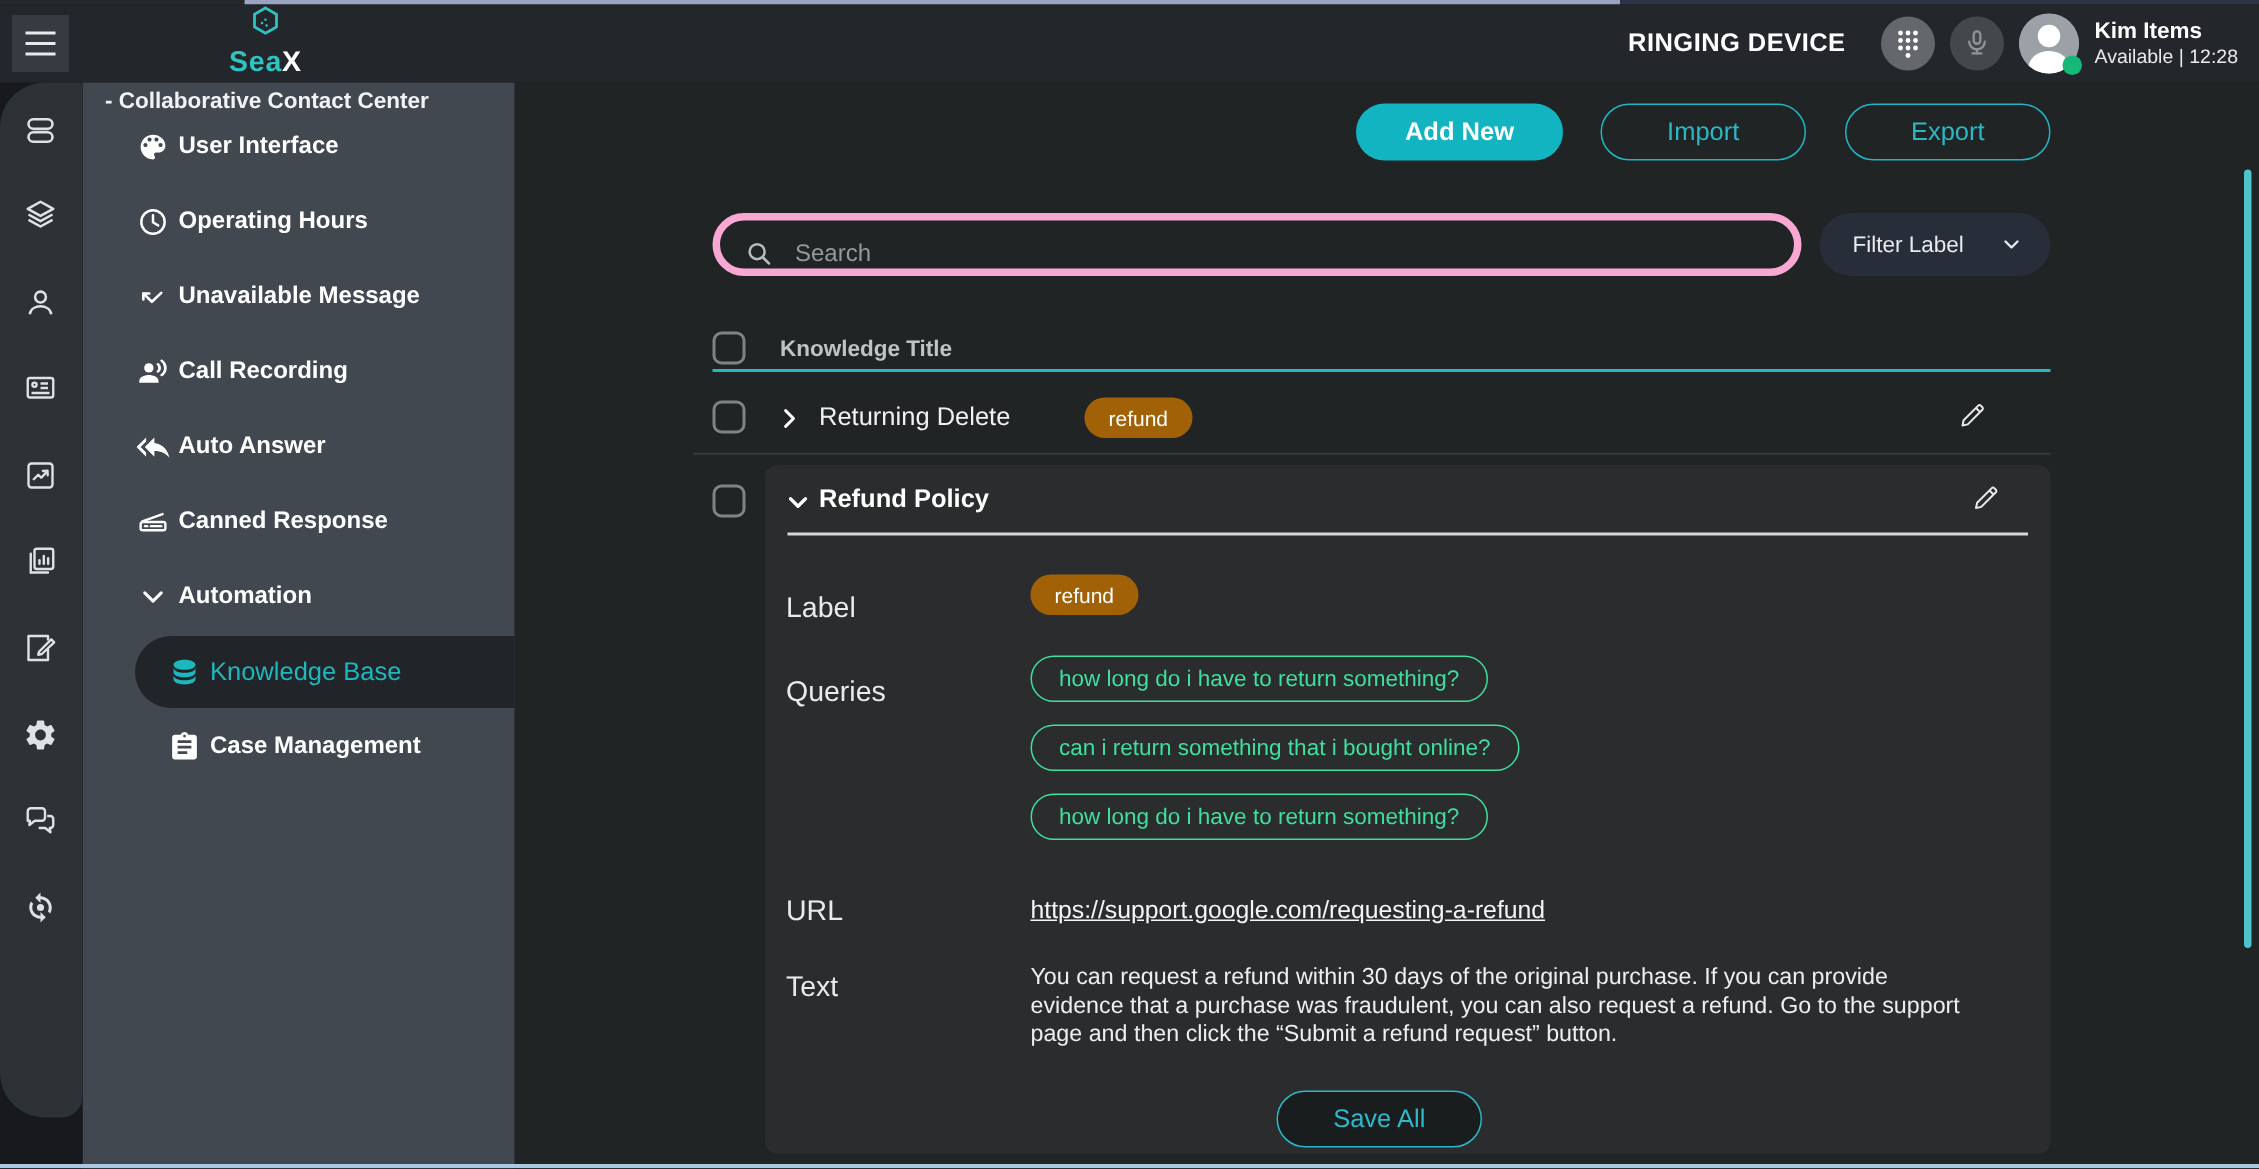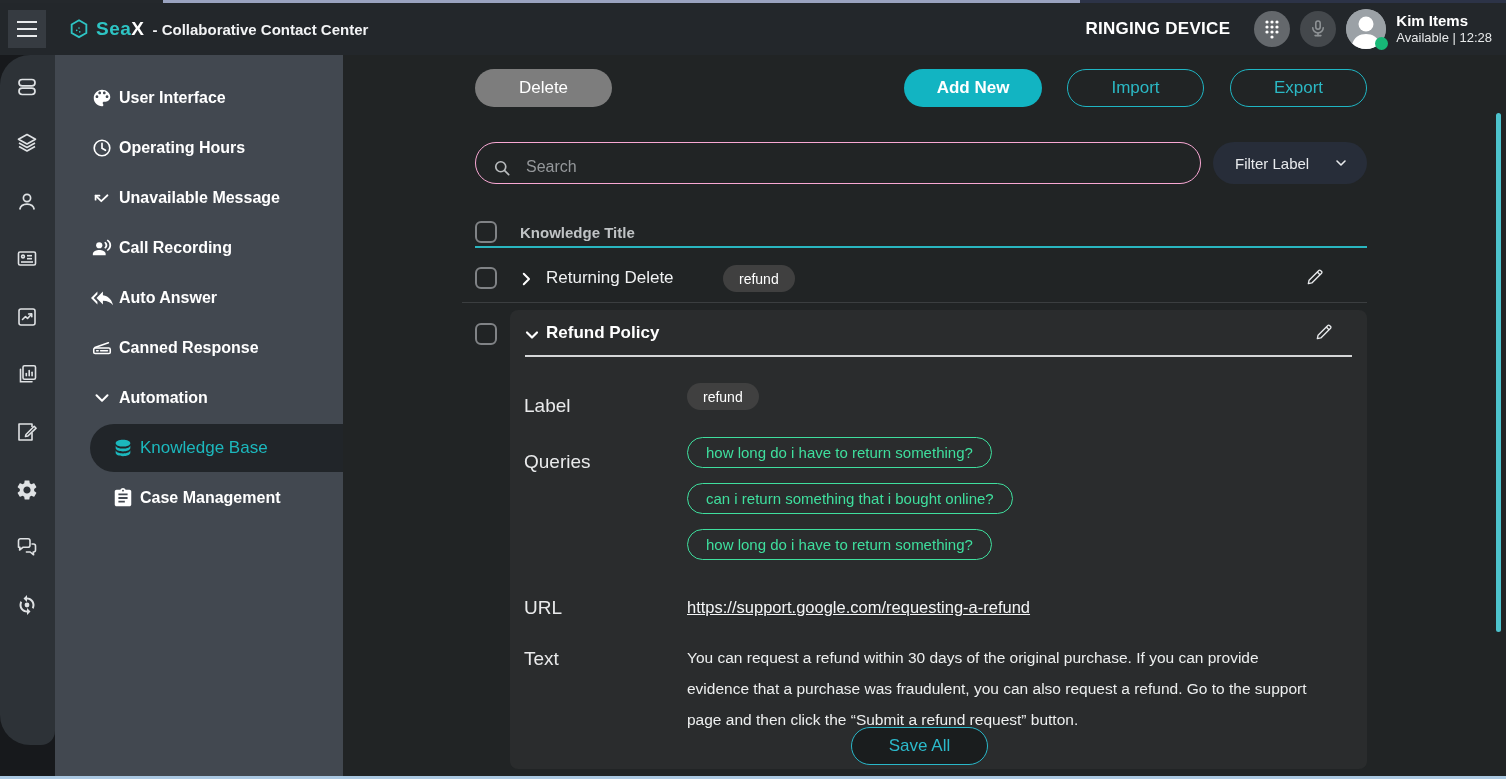--- a/index.html
+++ b/index.html
@@ -11,21 +11,21 @@
   .strip { position:absolute; top:0; height:3px; }
   .strip.s1 { left:0; width:163px; background:#24282c; }
   .strip.s2 { left:163px; width:917px; background:#9aa3c0; }
   .strip.s3 { left:1080px; width:426px; background:#2c3347; }
 
   
   .header { position:absolute; left:0; top:3px; width:1506px; height:52px; background:#23272b; z-index:5; }
   .hamburger { position:absolute; left:8px; top:7px; width:38px; height:38px; background:#363b41;
     display:flex; flex-direction:column; justify-content:center; gap:5px; align-items:center; cursor:pointer; }
   .hamburger i { display:block; width:20px; height:2px; background:#e8eaec; }
-  .brand { position:absolute; left:68px; top:0; height:52px; display:flex; align-items:center; gap:6px; }
+  .brand { position:absolute; left:68px; top:0; height:52px; display:flex; align-items:center; gap:6px;flex-direction:column; }
   .brand .logo-ic { display:flex; }
   .brand .nm { font-size:19px; font-weight:bold; letter-spacing:.5px; }
   .brand .nm .p1 { color:#2ec4c4; } .brand .nm .p2 { color:#ffffff; }
   .brand .sfx { color:#f2f3f5; font-size:15px; font-weight:600; margin-left:2px; }
   .hdr-right { position:absolute; right:14px; top:0; height:52px; display:flex; align-items:center; gap:10px; }
   .ringing { color:#ffffff; font-weight:bold; font-size:17px; letter-spacing:.3px; margin-right:14px; }
   .cbtn { width:36px; height:36px; border-radius:50%; display:flex; align-items:center; justify-content:center; cursor:pointer; }
   .cbtn.dial { background:#64686c; }
   .cbtn.mic { background:#44484c; }
   .avatar { position:relative; width:40px; height:40px; border-radius:50%; background:#9ba1a6; overflow:visible; cursor:pointer; }
@@ -58,58 +58,58 @@
   .main { position:absolute; left:343px; top:55px; width:1163px; height:724px; background:#212425; z-index:1; }
 
   .pillbtn { position:absolute; height:38px; border-radius:19px; display:flex; align-items:center; justify-content:center;
     font-size:17px; cursor:pointer; }
   .btn-delete { left:132px; top:14px; width:137px; background:#7d7d7d; color:#ffffff; }
   .btn-add { left:561px; top:14px; width:138px; background:#12b4c2; color:#ffffff; font-weight:bold; }
   .btn-outline { border:1.5px solid #1fb5c3; color:#2bb8c4; background:transparent; }
   .btn-import { left:724px; top:14px; width:137px; }
   .btn-export { left:887px; top:14px; width:137px; }
 
-  .searchbar { position:absolute; left:132px; top:87px; width:726px; height:42px; border:1px solid #f9a8d4;
-    border-radius:21px; display:flex; align-items:flex-start; padding:15px 16px; gap:14px; background:transparent; }
+  .searchbar { position:absolute; left:132px; top:87px; width:726px; height:42px; border:5px solid #f9a8d4;
+    border-radius:21px; display:flex; align-items:flex-end; padding:0 16px; gap:14px; background:transparent; }
   .searchbar svg { flex:0 0 auto; color:#b9bcbe; }
   .searchbar input { flex:1; background:transparent; border:none; outline:none; color:#dddfe1; font-size:16px;
     font-family:"Liberation Sans", sans-serif; }
   .searchbar input::placeholder { color:#95989b; }
   .filterbtn { position:absolute; left:870px; top:87px; width:154px; height:42px; background:#272d39;
     border-radius:21px; display:flex; align-items:center; justify-content:space-between; padding:0 18px 0 22px;
     color:#e8eaed; font-size:15px; cursor:pointer; }
 
   .checkbox { position:absolute; width:22px; height:22px; border:2px solid #808386; border-radius:6px;
     background:transparent; cursor:pointer; }
   .col-header { position:absolute; left:177px; top:166px; height:22px; display:flex; align-items:center;
     color:#c0c3c5; font-weight:bold; font-size:15px; }
   .teal-line { position:absolute; left:132px; top:191px; width:892px; height:2px; background:#29b6c0; }
 
   .row1 { position:absolute; left:132px; top:205px; width:892px; height:42px; }
   .row1 .chev { position:absolute; left:42px; top:10px; color:#ffffff; }
   .row1 .title { position:absolute; left:71px; top:8px; color:#f0f1f2; font-size:17px; cursor:pointer; }
-  .badge { background:#404040; color:#ffffff; font-size:14px; height:27px; border-radius:14px;
+  .badge { background:#a16207; color:#ffffff; font-size:14px; height:27px; border-radius:14px;
     display:inline-flex; align-items:center; padding:4px 16px; }
   .row1 .badge { position:absolute; left:248px; top:5px; }
   .pencil { color:#e8eaec; cursor:pointer; }
   .row1 .pencil { position:absolute; right:42px; top:7px; }
   .row-divider { position:absolute; left:119px; top:247px; width:905px; height:1px; background:#3b3e40; }
 
   .panel { position:absolute; left:167px; top:255px; width:857px; height:459px; background:#2a2c2d;
     border-radius:8px; overflow:hidden; }
   .panel .chev { position:absolute; left:12px; top:15px; color:#ffffff; }
   .panel .ptitle { position:absolute; left:36px; top:13px; color:#ffffff; font-weight:bold; font-size:17px; cursor:pointer; }
   .panel .pencil { position:absolute; right:33px; top:12px; }
   .panel .pdivider { position:absolute; left:15px; top:45px; width:827px; height:2px; background:#d5d7d8; }
   .fieldlbl { position:absolute; left:14px; color:#e9eaeb; font-size:19px; font-weight:400; }
   .panel .badge { position:absolute; left:177px; top:73px; }
   .qpill { position:absolute; left:177px; height:31px; border:1px solid #3fdf9e; border-radius:16px; color:#3fdf9e;
     font-size:15px; display:inline-flex; align-items:center; padding:0 18px; white-space:nowrap; cursor:pointer; }
   .urllink { position:absolute; left:177px; top:288px; color:#f4f5f6; font-size:16.5px; text-decoration:underline; cursor:pointer; }
-  .bodytext { position:absolute; left:177px; top:332px; width:632px; color:#edefef; font-size:15.5px; line-height:31px; }
+  .bodytext { position:absolute; left:177px; top:332px; width:632px; color:#edefef; font-size:15.5px; line-height:19px; }
   .btn-saveall { left:341px; top:417px; width:137px; background:#1a1d1e; border:1.5px solid #29b7c9; color:#2cbacb; }
 
   .scroll-thumb { position:absolute; left:1496px; top:113px; width:5px; height:519px; background:#4dc3cd;
     border-radius:3px; z-index:6; cursor:grab; }
   .bottom-strip { position:absolute; left:0; top:776px; width:1506px; height:3px; background:#aac8e2; z-index:7; }
 
   svg { display:block; }
 </style>
 </head>
 <body>
@@ -329,21 +329,20 @@
       <span class="si-icon">
         <svg viewBox="0 0 24 24" width="22" height="22" fill="currentColor">
             <path d="M19 3h-4.18C14.4 1.84 13.3 1 12 1c-1.3 0-2.4.84-2.82 2H5c-1.1 0-2 .9-2 2v14c0 1.1.9 2 2 2h14c1.1 0 2-.9 2-2V5c0-1.1-.9-2-2-2zm-7 0c.55 0 1 .45 1 1s-.45 1-1 1-1-.45-1-1 .45-1 1-1zm2 14H7v-2h7v2zm3-4H7v-2h10v2zm0-4H7V7h10v2z"></path>
           </svg>
       </span>
       <span class="si-label">Case Management</span>
     </div>
   </div>
 
   <div class="main">
-    <div class="pillbtn btn-delete">Delete</div>
     <div class="pillbtn btn-outline btn-import">Import</div>
     <div class="pillbtn btn-add">Add New</div>
     <div class="pillbtn btn-outline btn-export">Export</div>
 
     <div class="searchbar">
       <svg width="20" height="20" viewBox="0 0 24 24" fill="none" stroke="currentColor" stroke-width="2" stroke-linecap="round">
           <circle cx="10.5" cy="10.5" r="6"></circle>
           <line x1="15.2" y1="15.2" x2="20" y2="20"></line>
         </svg>
       <input type="text" placeholder="Search" style="">

